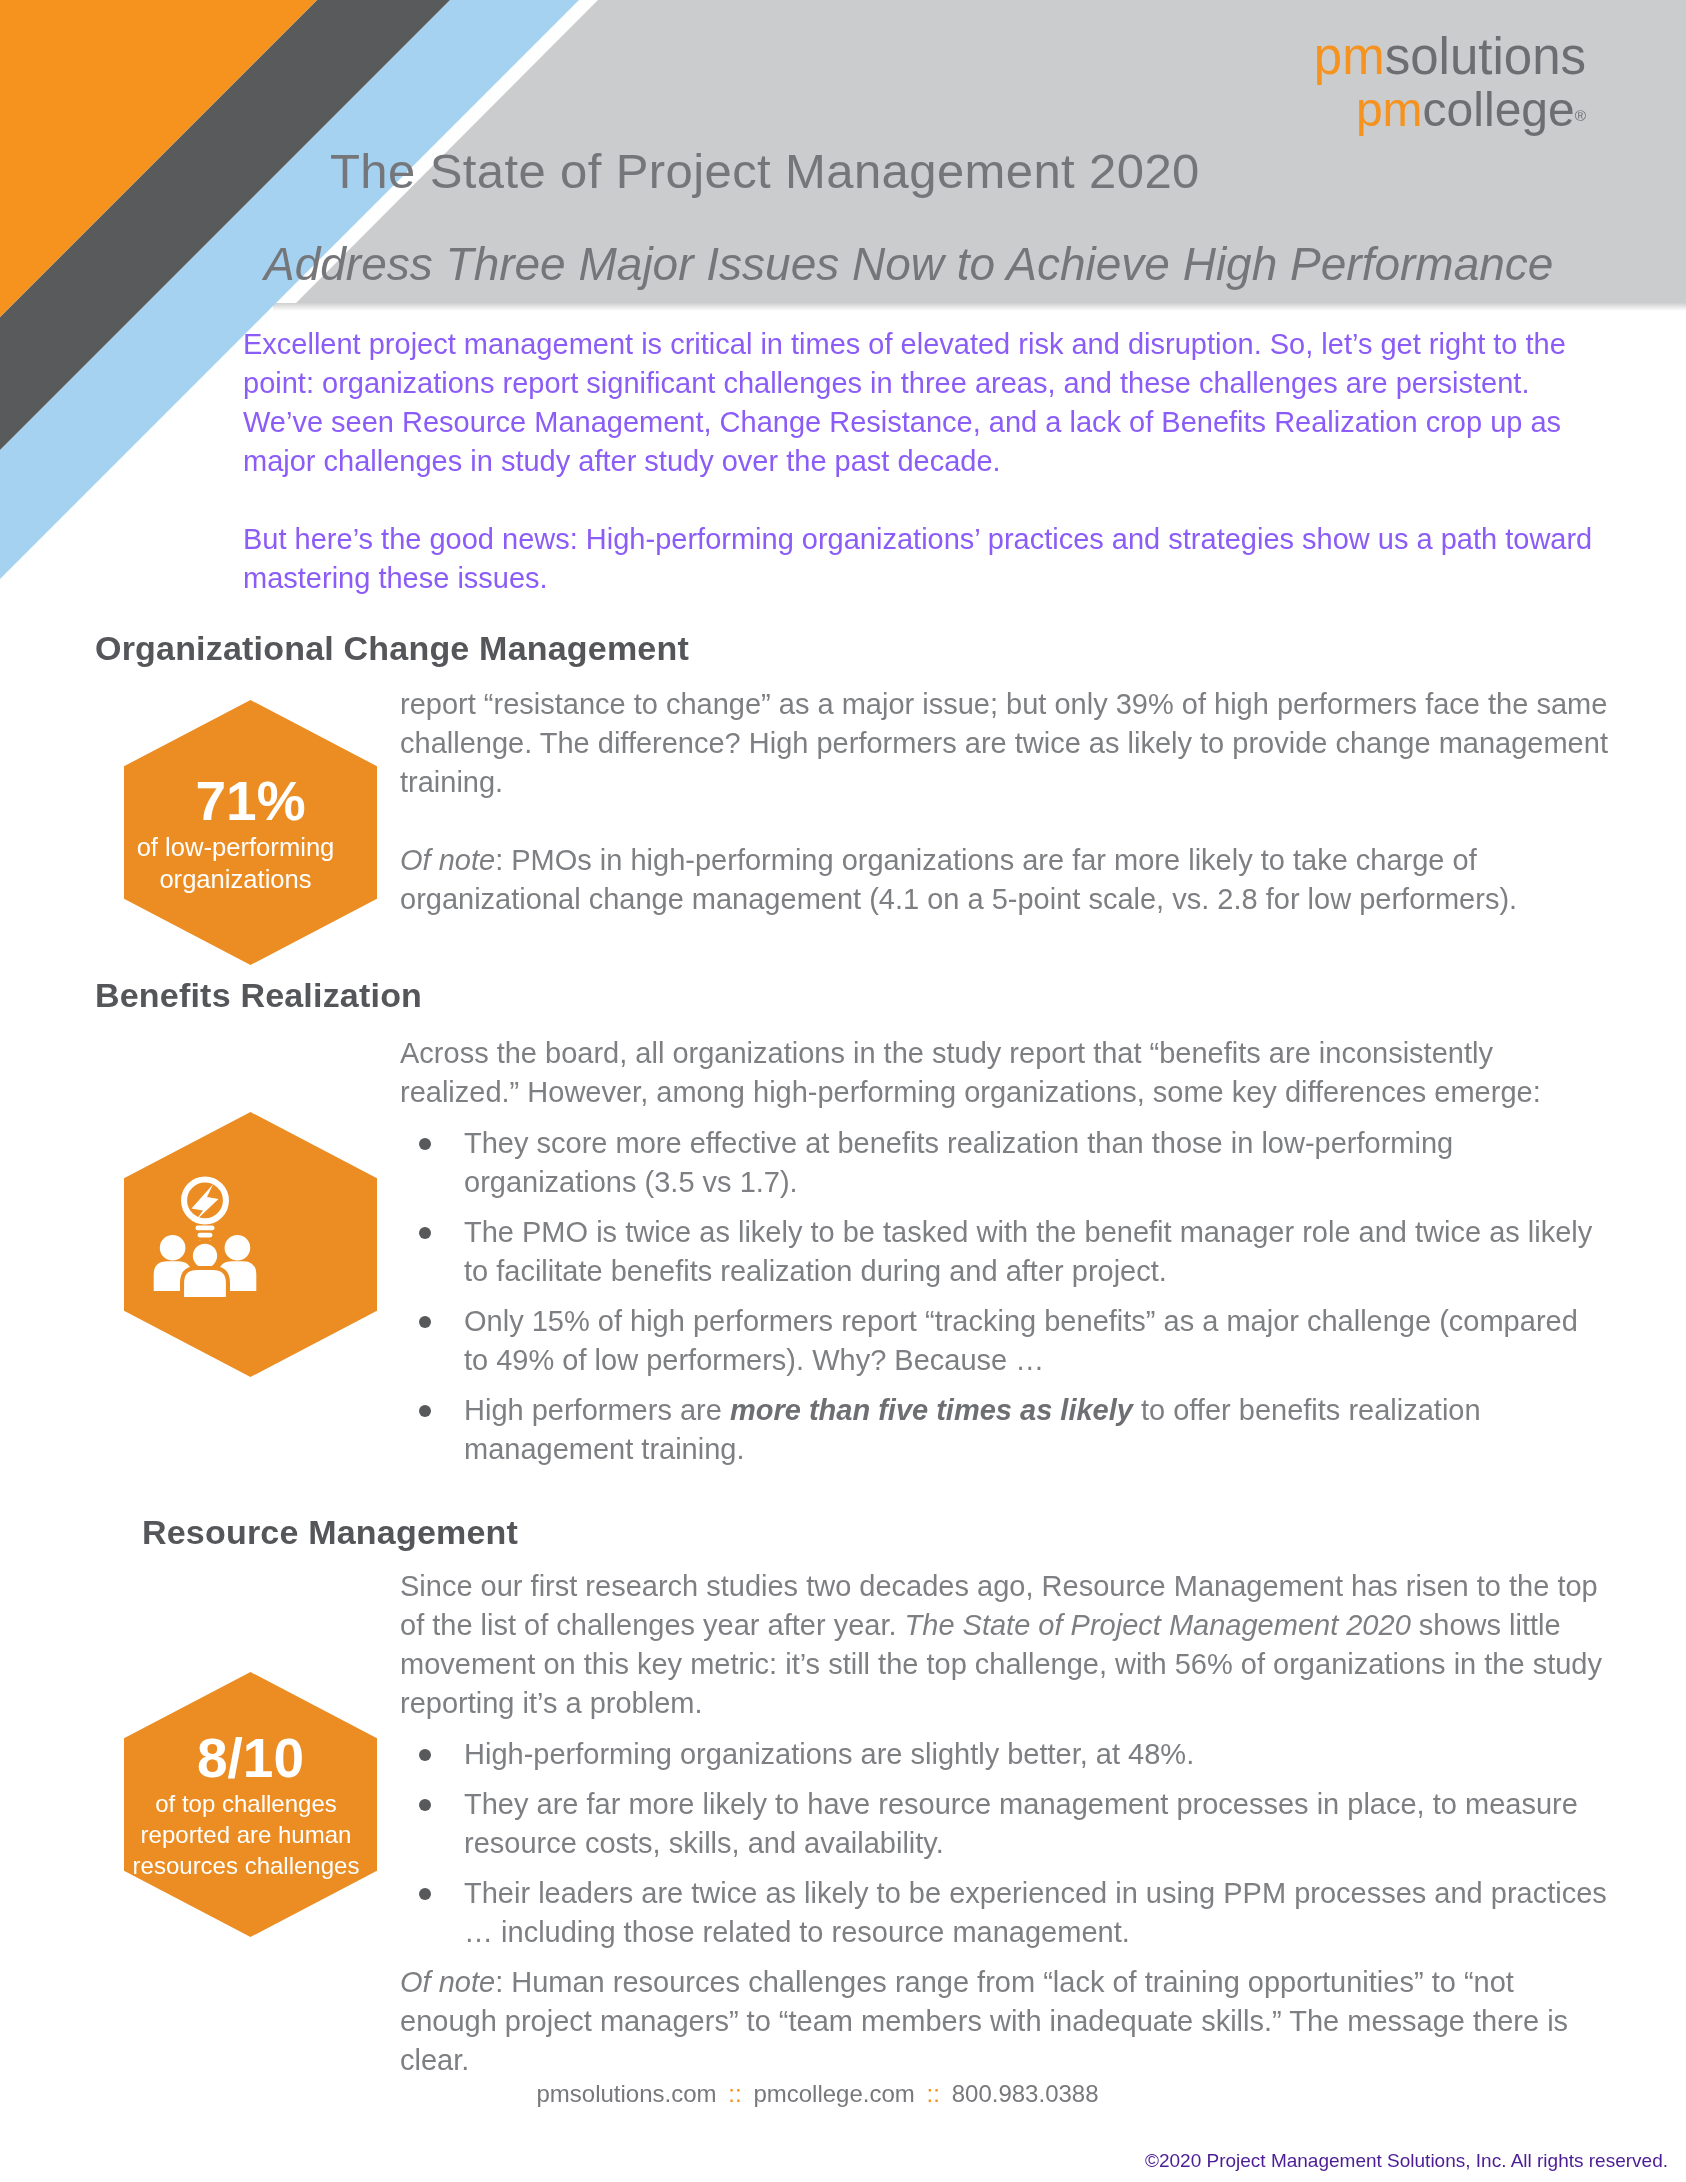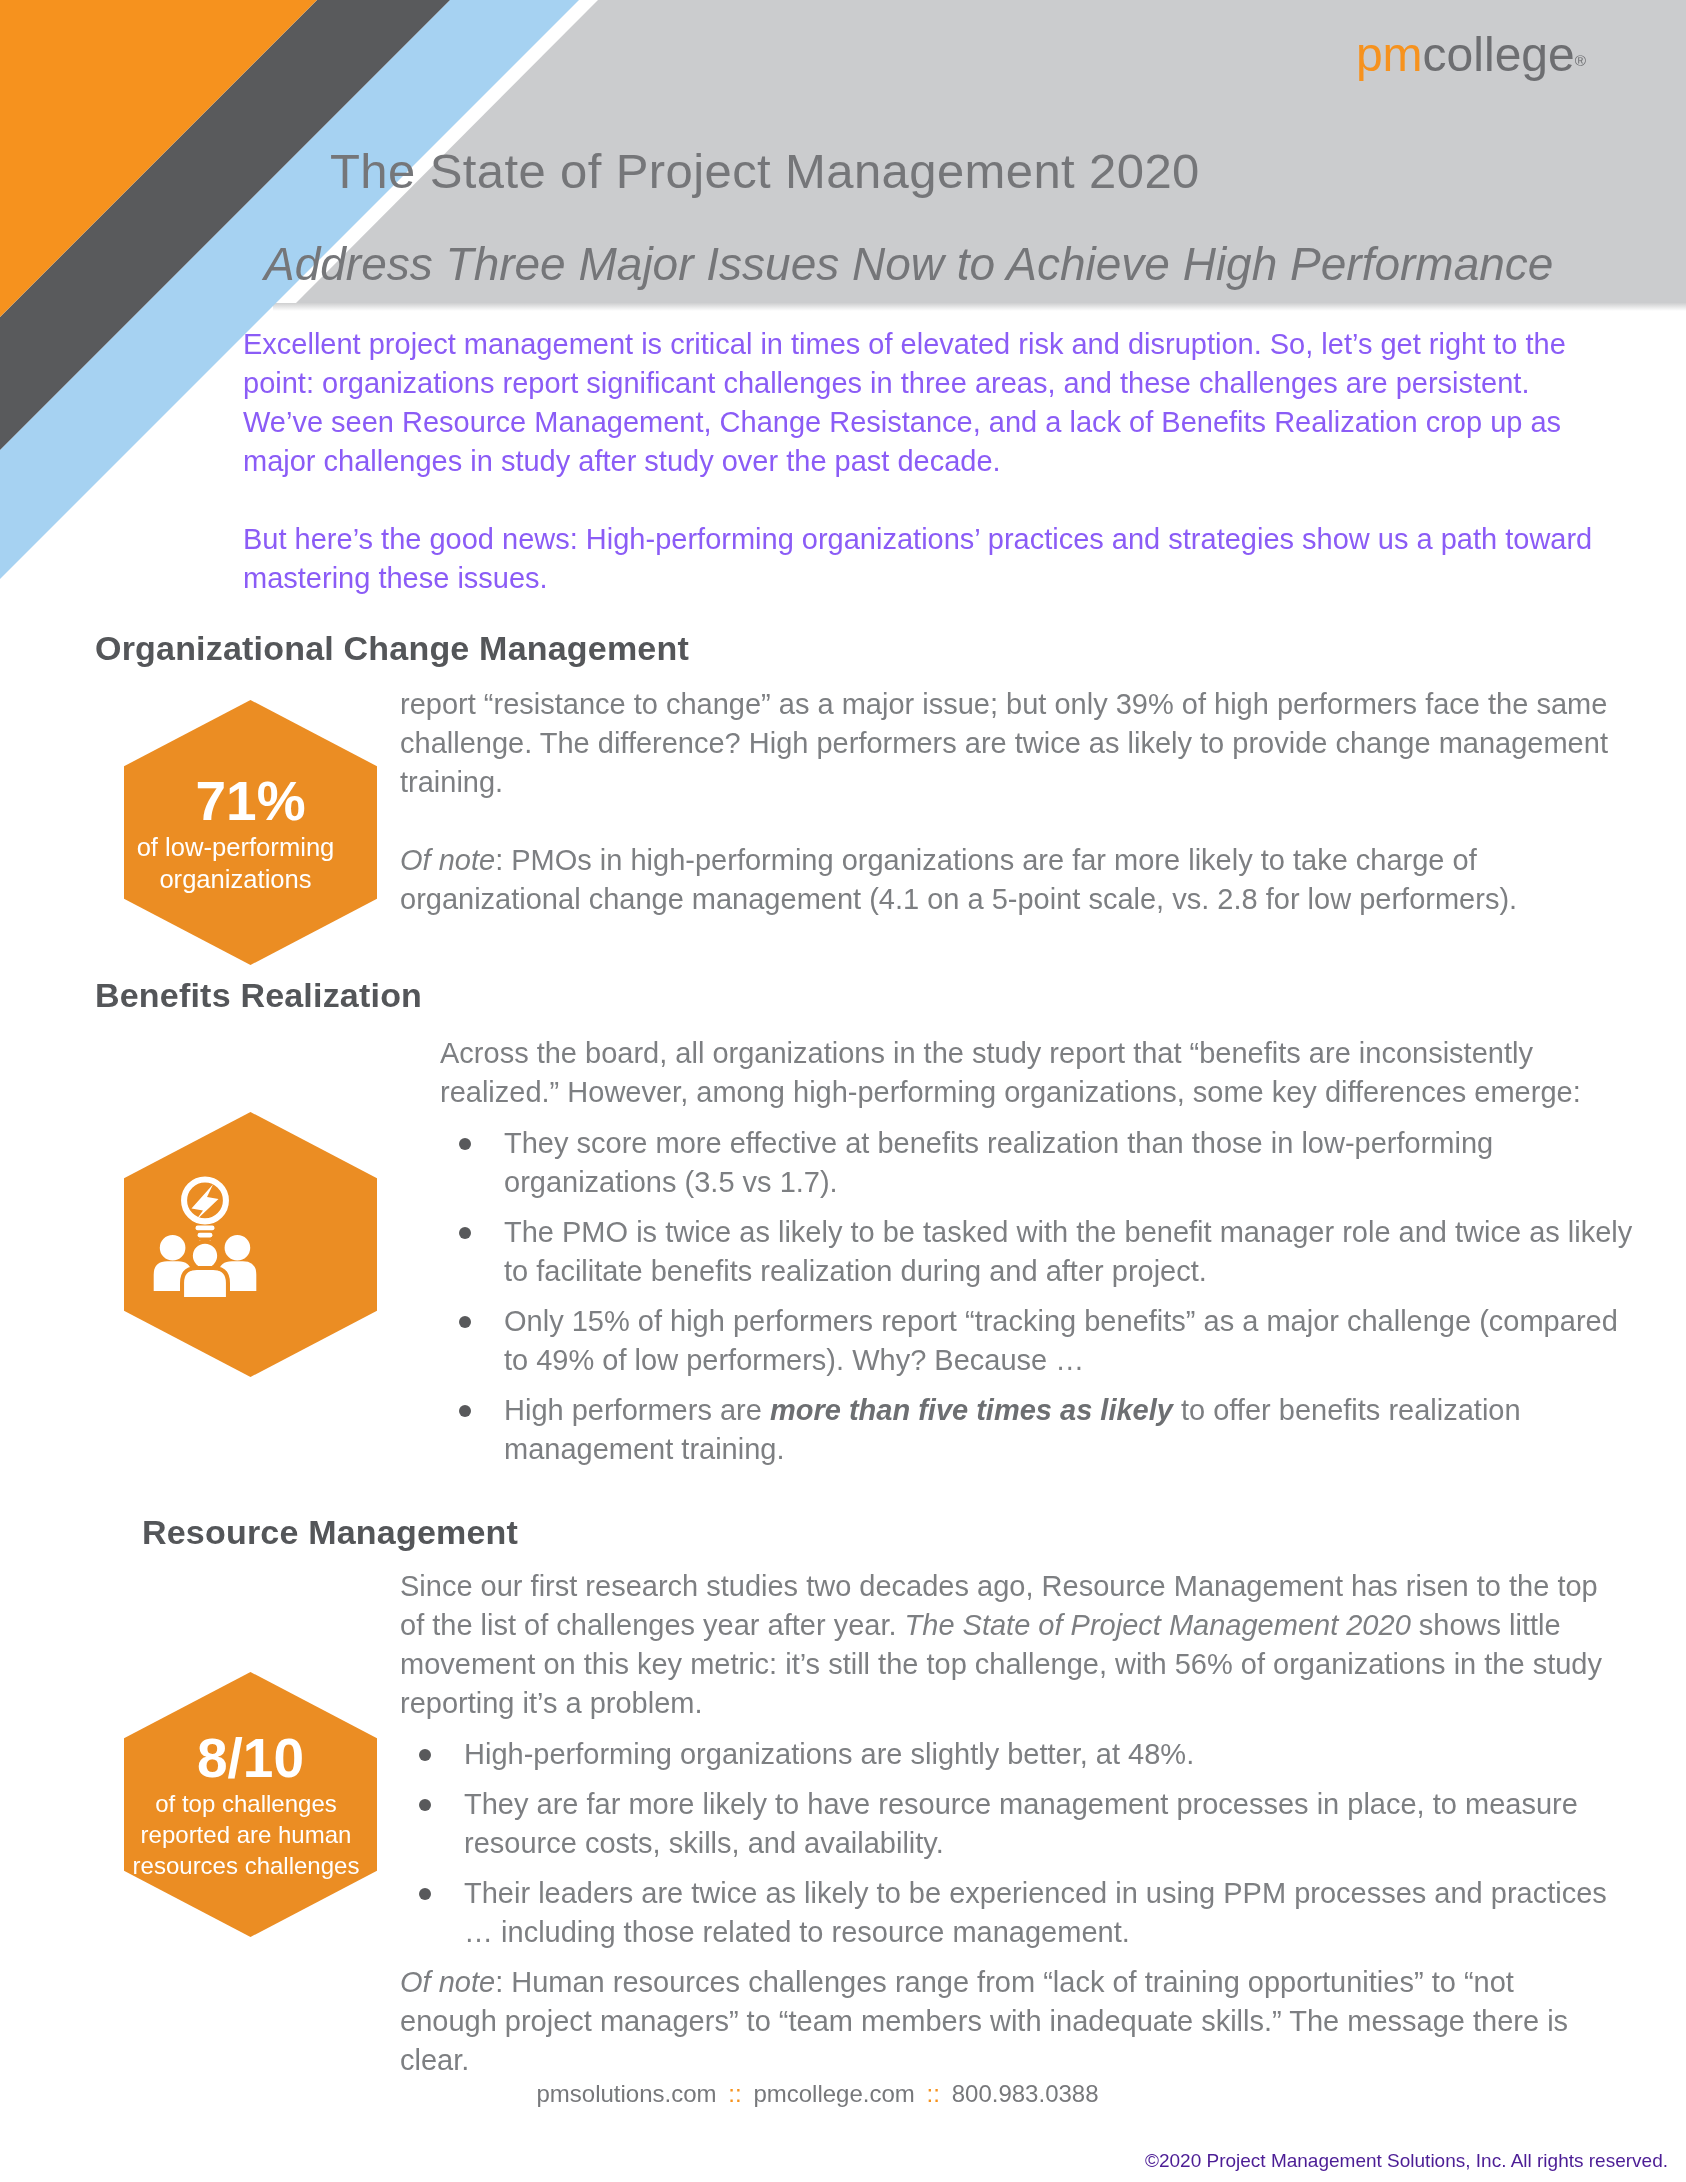--- a/index.html
+++ b/index.html
@@ -67,21 +67,21 @@
   .hex .stat{font-size:55px;font-weight:bold;line-height:60px;}
   .hex .cap{font-size:25.6px;line-height:32px;width:223px;}
   .hex3 .cap{font-size:24px;line-height:31px;width:244px;}
   .hex svg{display:block;}
   
   .body{
     position:absolute;left:400px;width:1210px;
     font-size:29px;line-height:39px;color:#7d7f82;
   }
   #body-ocm{top:685px;}
-  #body-ben{top:1034px;margin-left:40px;}
+  #body-ben{top:1034px;}
   #body-res{top:1567px;}
   .body p{margin:0 0 39px 0;}
   .body p.tight{margin-bottom:12px;}
   .bullet{position:relative;padding-left:64px;margin-bottom:11px;width:1146px;}
   .bullet .dot{
     position:absolute;left:19px;top:13.6px;width:12px;height:12px;border-radius:50%;
     background:#58595b;
   }
   .it{font-style:italic;}
   .bi{font-style:italic;font-weight:bold;color:#6d6f72;}
@@ -104,20 +104,21 @@
   <div class="band"></div>
   <div class="band-shadow"></div>
 
   <div class="stripes">
     <div class="stripe stripe-blue"></div>
     <div class="stripe stripe-dark"></div>
     <div class="stripe stripe-orange"></div>
   </div>
 
   <div class="logo">
+    <div class="l1"><span class="pm">pm</span><span class="rest">solutions</span></div>
     <div class="l2"><span class="pm">pm</span><span class="rest">college</span><span class="reg">®</span></div>
   </div>
 
   <h1 class="title">The State of Project Management 2020</h1>
   <div class="subtitle">Address Three Major Issues Now to Achieve High Performance</div>
 
   <div class="intro">
     <p>Excellent project management is critical in times of elevated risk and disruption. So, let’s get right to the point: organizations report significant challenges in three areas, and these challenges are persistent. We’ve seen Resource Management, Change Resistance, and a lack of Benefits Realization crop up as major challenges in study after study over the past decade.</p>
     <p>But here’s the good news: High-performing organizations’ practices and strategies show us a path toward mastering these issues.</p>
   </div>

